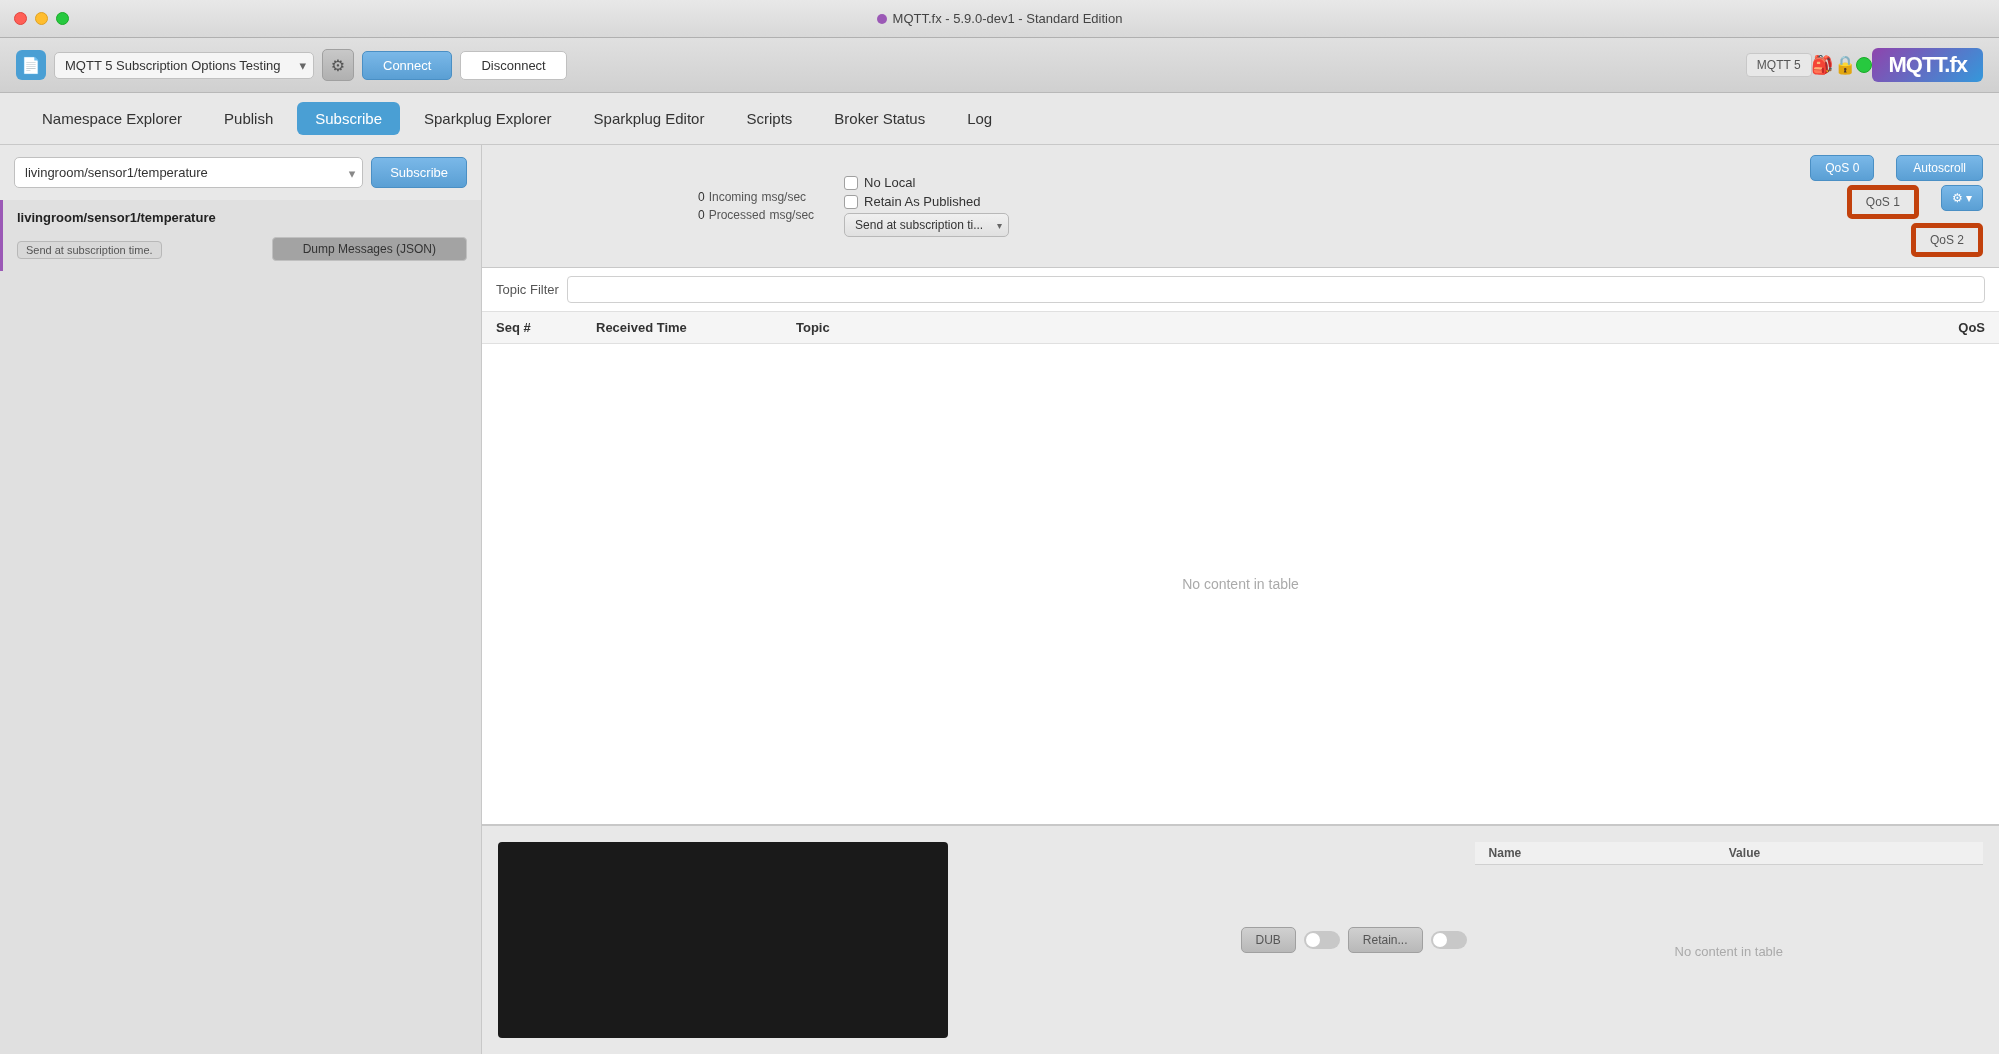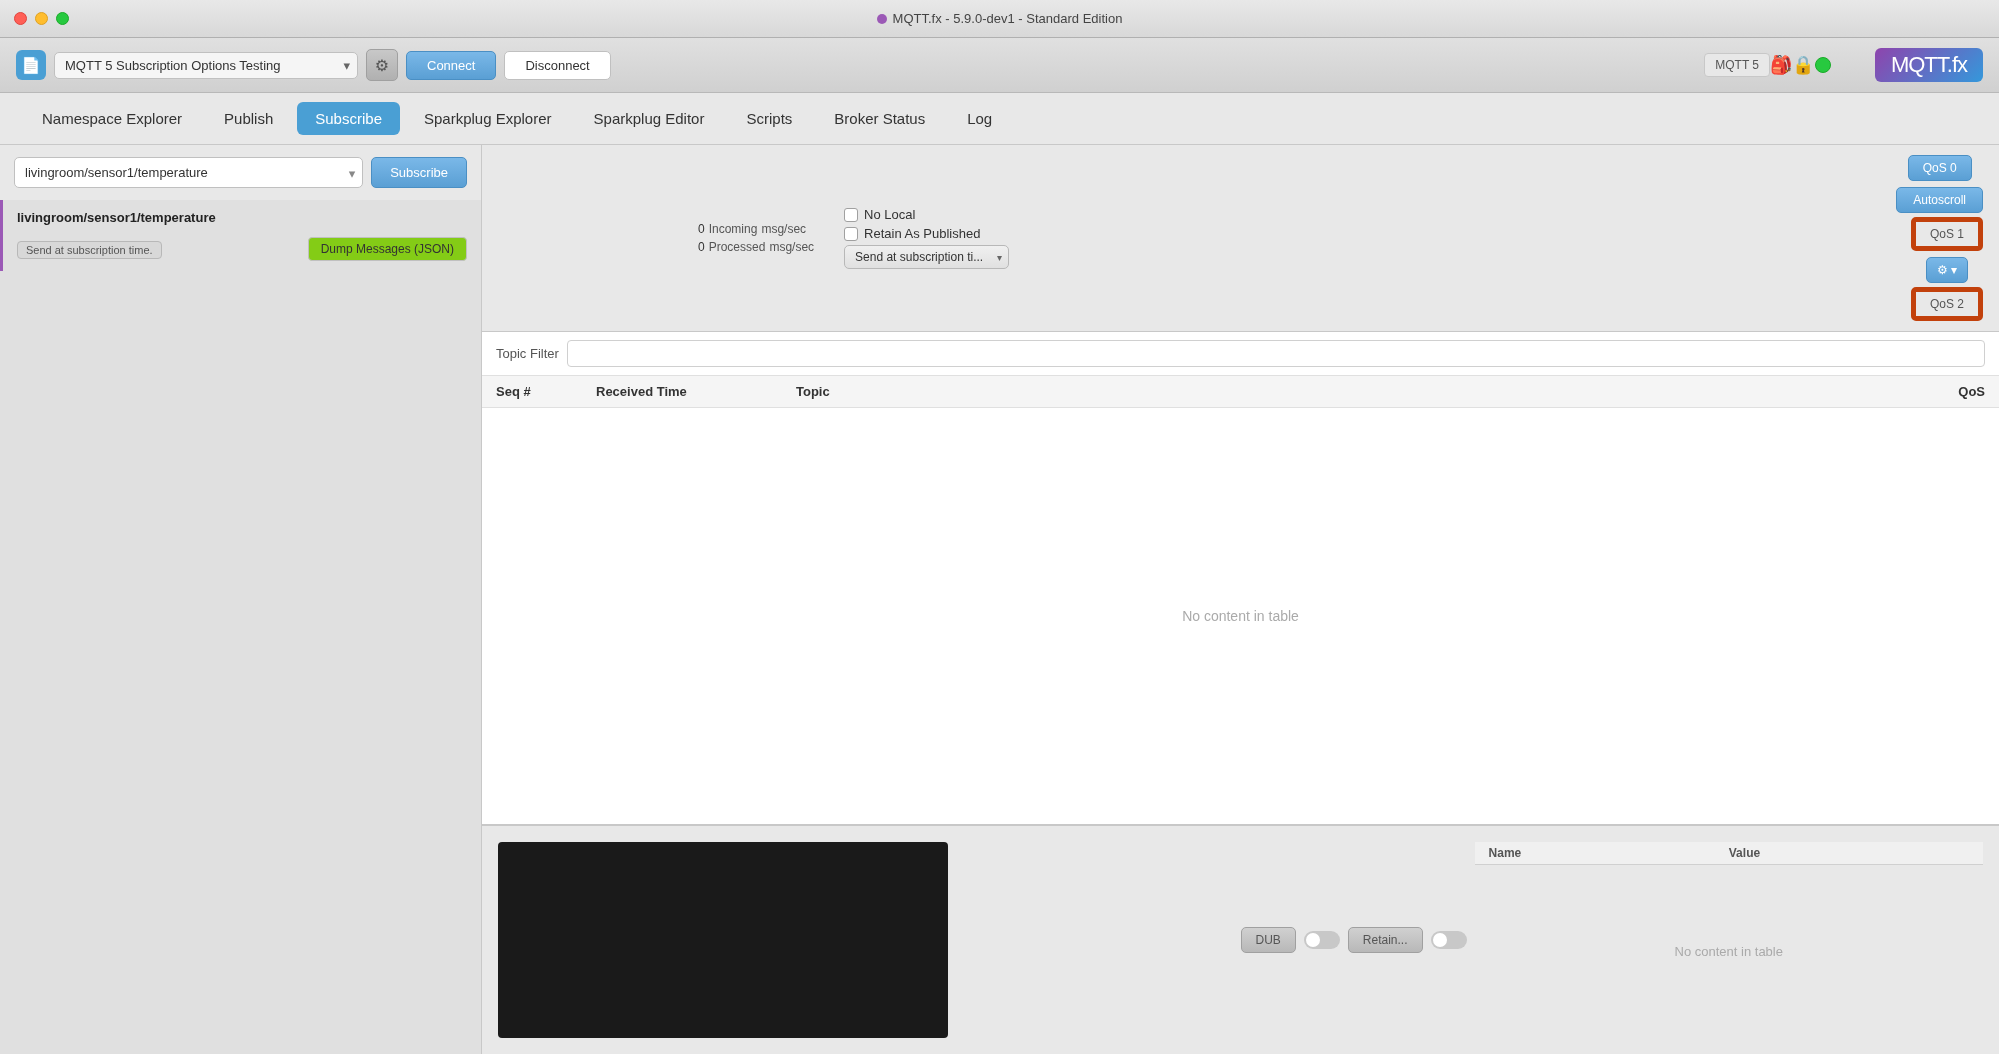--- a/index.html
+++ b/index.html
@@ -74,21 +74,21 @@
       color: white;
       font-size: 16px;
     }
     .connection-select {
       background: #f5f5f5;
       border: 1px solid #c0c0c0;
       border-radius: 5px;
       padding: 5px 30px 5px 10px;
       font-size: 13px;
       color: #333;
-      width: 304px;
+      width: 260px;
       appearance: none;
       position: relative;
     }
     .select-wrapper {
       position: relative;
       display: inline-block;
     }
     .select-wrapper::after {
       content: '▾';
       position: absolute;
@@ -152,23 +152,22 @@
       background: #27c93f;
       border-radius: 50%;
       border: 1px solid #1aab29;
     }
     .mqtt-logo {
       background: linear-gradient(135deg, #8e44ad, #3498db);
       border-radius: 6px;
       padding: 4px 16px;
       color: white;
       font-size: 22px;
-      font-weight: normal;
+      font-weight: bold;
       letter-spacing: -1px;
-      margin-left: 44px;
     }
 
     
     .nav-bar {
       height: 52px;
       background: #e8e8e8;
       display: flex;
       align-items: center;
       padding: 0 24px;
       gap: 6px;
@@ -263,24 +262,24 @@
       background: #d8d8d8;
       border: 1px solid #b8b8b8;
       border-radius: 4px;
       padding: 2px 8px;
       font-size: 11px;
       color: #555;
       margin-top: 6px;
     }
     .dump-btn {
       float: right;
-      background: #84cc16;
+      background: #a3a3a3;
       border: 1px solid #c0c0c0;
       border-radius: 4px;
-      padding: 4px 12px;
+      padding: 4px 30px;
       font-size: 12px;
       color: #333;
       cursor: pointer;
       margin-top: 4px;
     }
 
     
     .right-panel {
       flex: 1;
       display: flex;
@@ -353,23 +352,22 @@
       pointer-events: none;
     }
     .options-right {
       display: flex;
       flex-direction: column;
       gap: 4px;
       align-items: flex-end;
     }
     .qos-row {
       display: flex;
-      gap: 6px;
-      align-items: center;
-      flex-direction: column;
+      gap: 22px;
+      align-items: flex-start;
     }
     .qos-btn {
       background: linear-gradient(to bottom, #7ab8e8, #5a9fd4);
       border: 1px solid #4a8fc4;
       border-radius: 5px;
       padding: 5px 14px;
       color: white;
       font-size: 12px;
       font-weight: 500;
       cursor: pointer;

